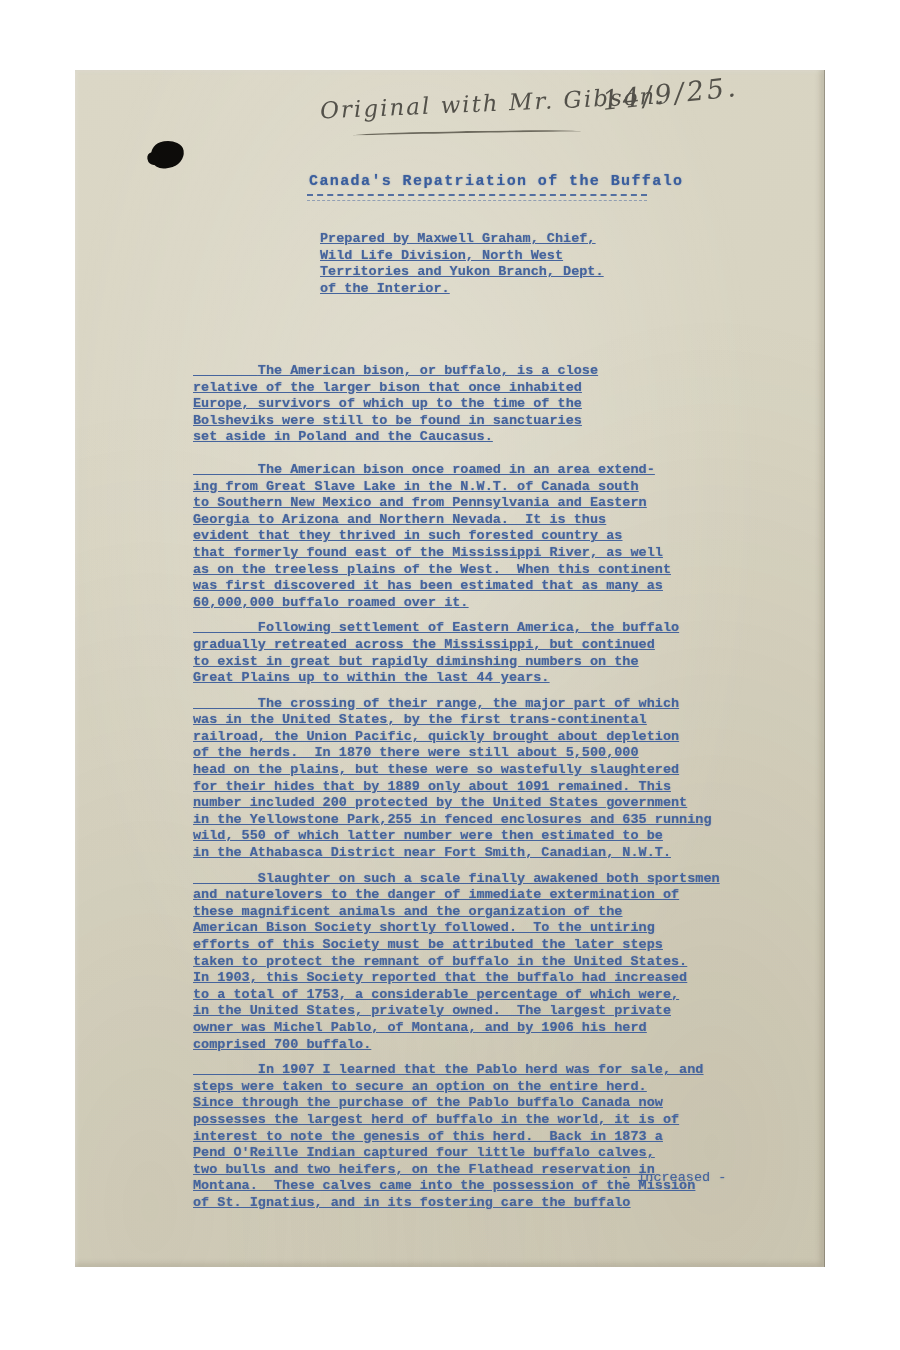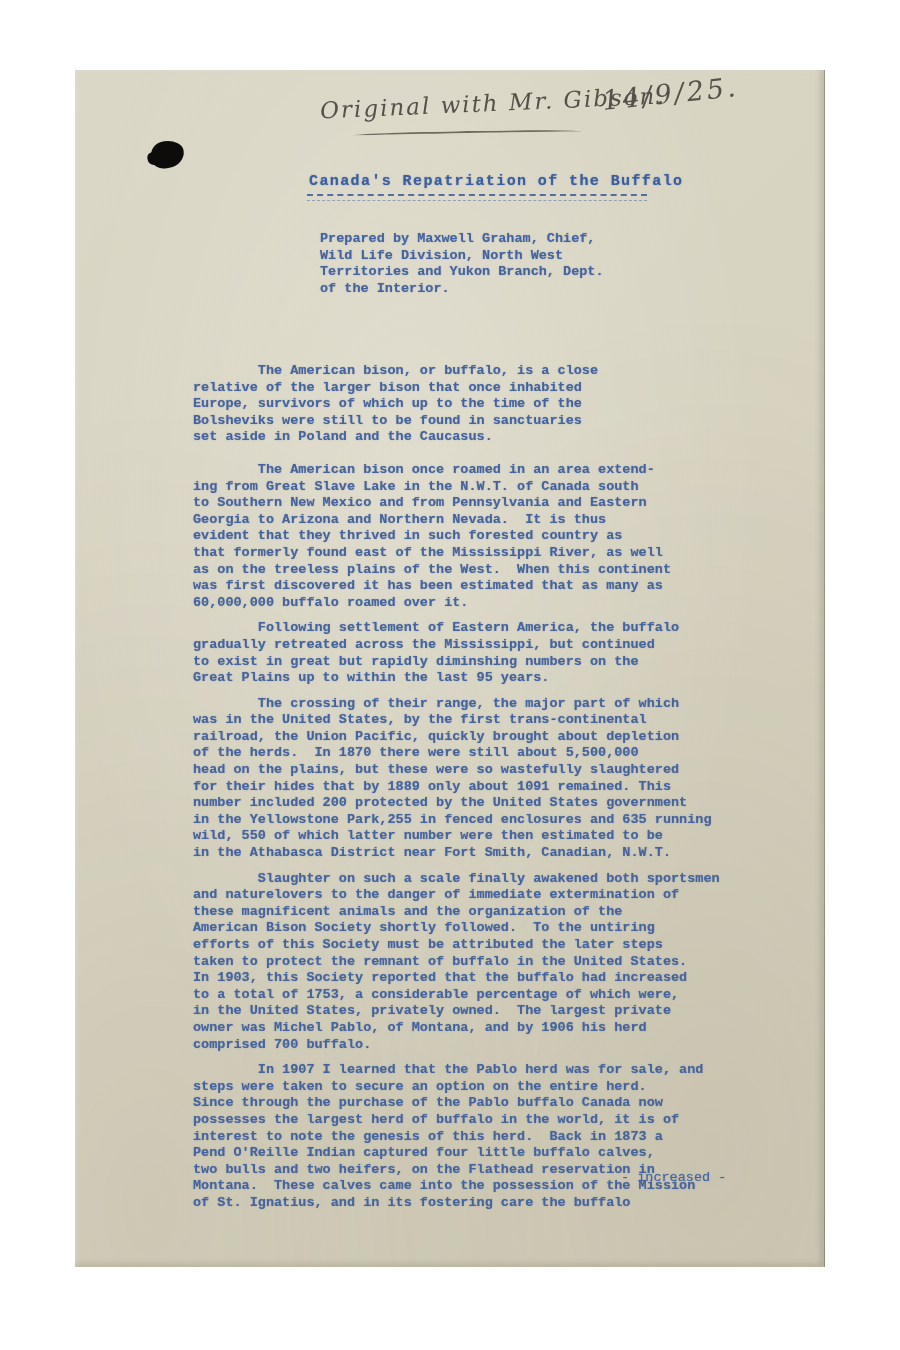--- a/index.html
+++ b/index.html
@@ -83,21 +83,21 @@
     top: 8px;
     font-size: 27px;
     transform: rotate(-6deg);
     letter-spacing: 3px;
   }
   
   .type {
     color: #45649d;
     text-shadow: 0 0 1.2px rgba(62,92,150,0.55);
   }
-  .pre { white-space: pre-wrap; }
+  .pre { white-space: pre-wrap; text-decoration: underline; }
   .title {
     position: absolute;
     left: 234px;
     top: 103px;
     margin: 0;
     font-size: 15px;
     font-weight: bold;
     letter-spacing: 1.4px;
     color: #3a5e9e;
     text-shadow: 0 0 1.4px rgba(45,80,145,0.6);
@@ -178,21 +178,21 @@
 to Southern New Mexico and from Pennsylvania and Eastern
 Georgia to Arizona and Northern Nevada.  It is thus
 evident that they thrived in such forested country as
 that formerly found east of the Mississippi River, as well
 as on the treeless plains of the West.  When this continent
 was first discovered it has been estimated that as many as
 60,000,000 buffalo roamed over it.</p>
       <p class="pre type">        Following settlement of Eastern America, the buffalo
 gradually retreated across the Mississippi, but continued
 to exist in great but rapidly diminshing numbers on the
-Great Plains up to within the last 95 years.</p>
+Great Plains up to within the last 44 years.</p>
       <p class="pre type">        The crossing of their range, the major part of which
 was in the United States, by the first trans-continental
 railroad, the Union Pacific, quickly brought about depletion
 of the herds.  In 1870 there were still about 5,500,000
 head on the plains, but these were so wastefully slaughtered
 for their hides that by 1889 only about 1091 remained. This
 number included 200 protected by the United States government
 in the Yellowstone Park,255 in fenced enclosures and 635 running
 wild, 550 of which latter number were then estimated to be
 in the Athabasca District near Fort Smith, Canadian, N.W.T.</p>

